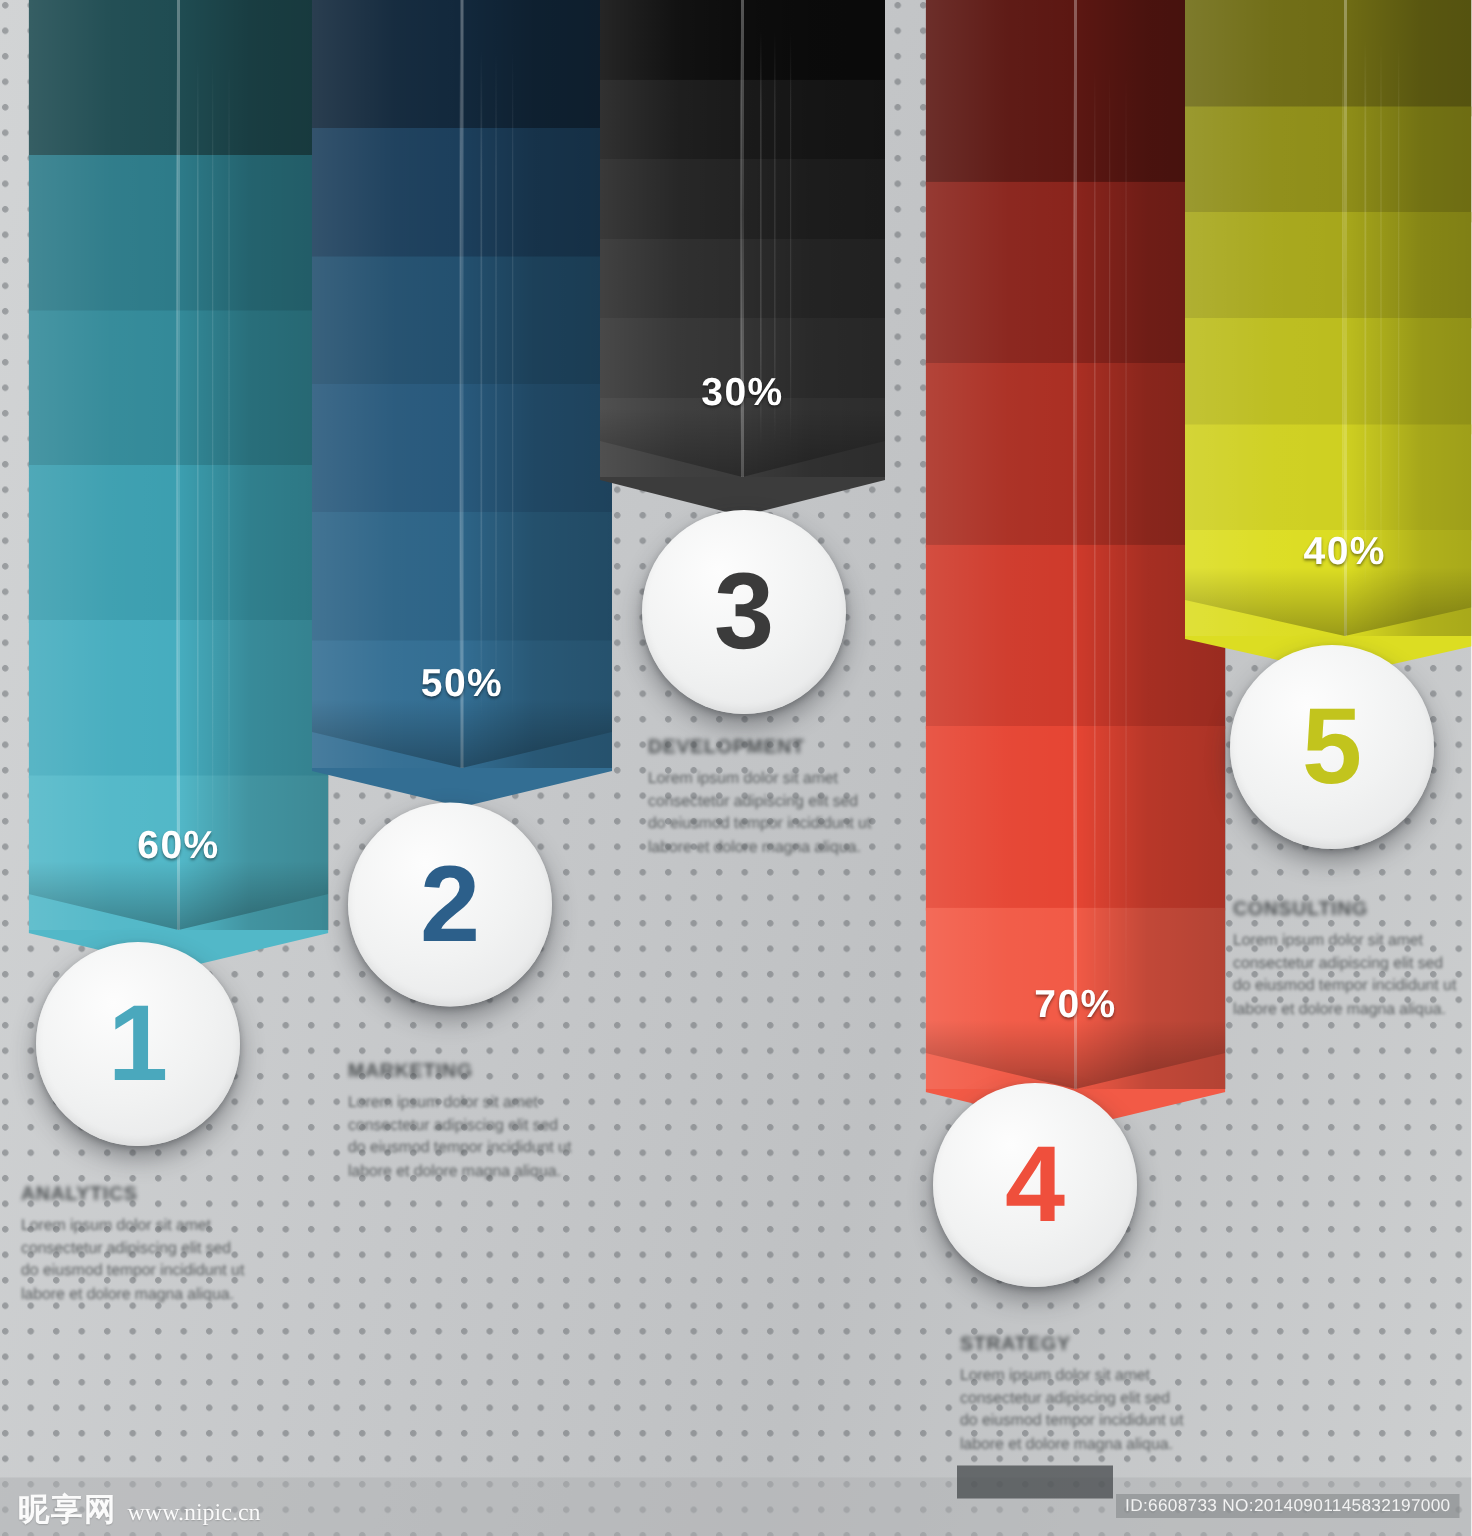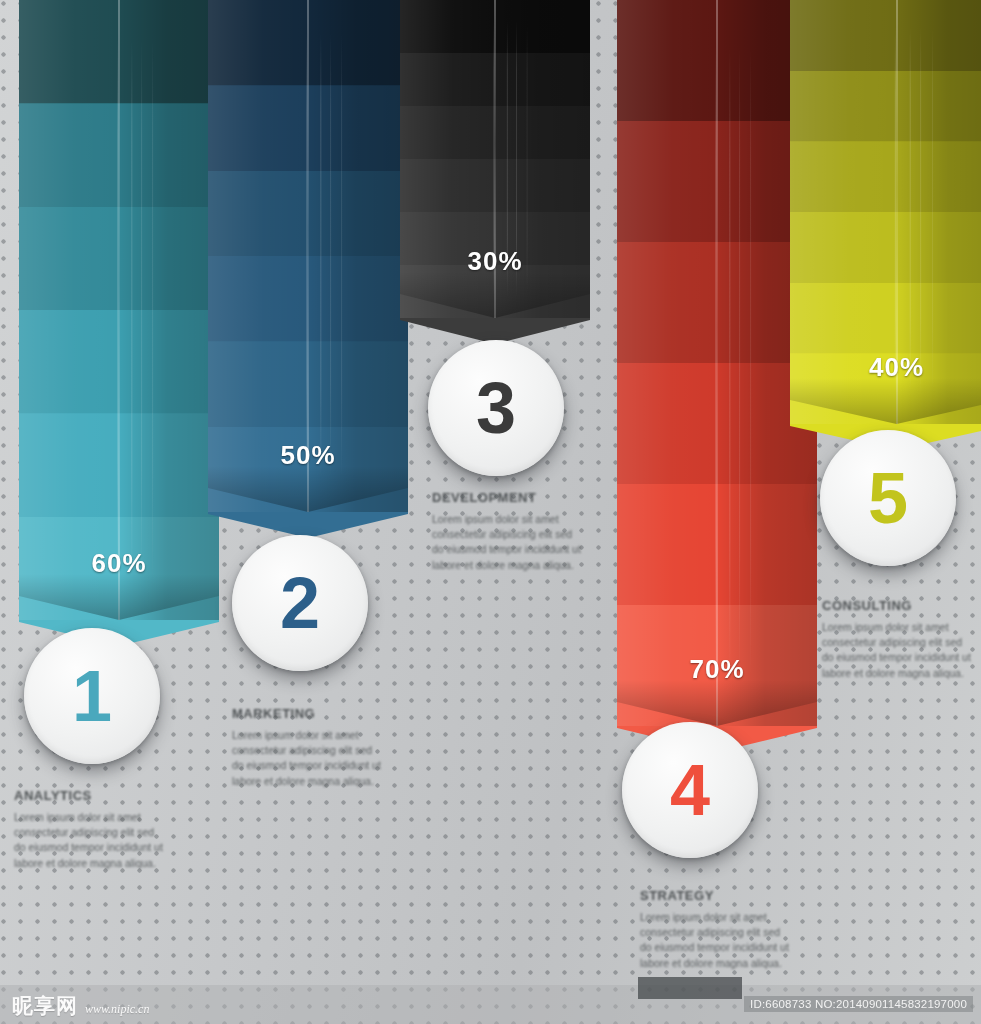--- a/index.html
+++ b/index.html
@@ -191,22 +191,21 @@
   .wm-cn {
     font-family: "DejaVu Sans", sans-serif;
     font-size: 21px;
     font-weight: bold;
     color: #fbfbfb;
     letter-spacing: 1px;
     text-shadow: 0 1px 1px rgba(0,0,0,0.18);
   }
   .wm-url {
     font-family: "Liberation Serif", serif;
-    font-style: italic;
-    font-size: 12px;
+    font-size: 16px;
     color: #fafafa;
     text-shadow: 0 1px 1px rgba(0,0,0,0.18);
   }
   .wm-id {
     position: absolute;
     right: 8px;
     top: 11px;
     font-size: 11.5px;
     color: #f2f2f2;
     background: rgba(128,131,133,0.55);

